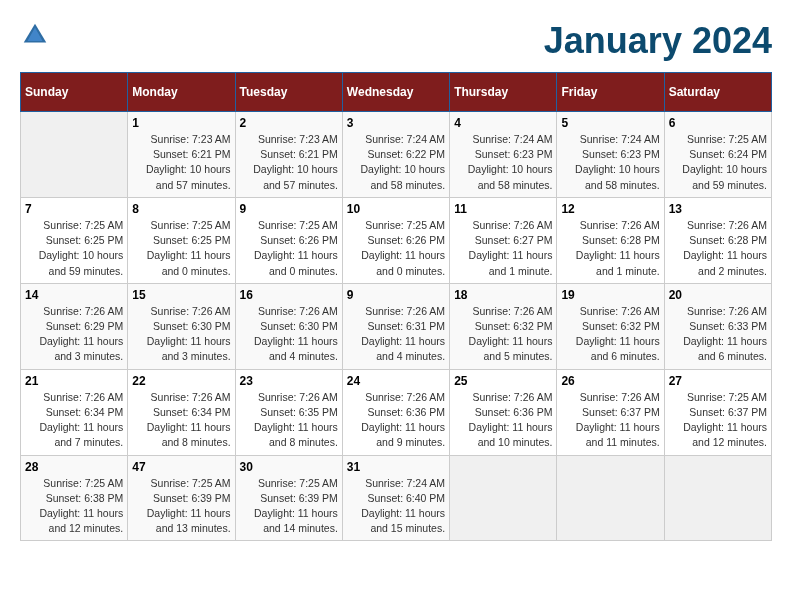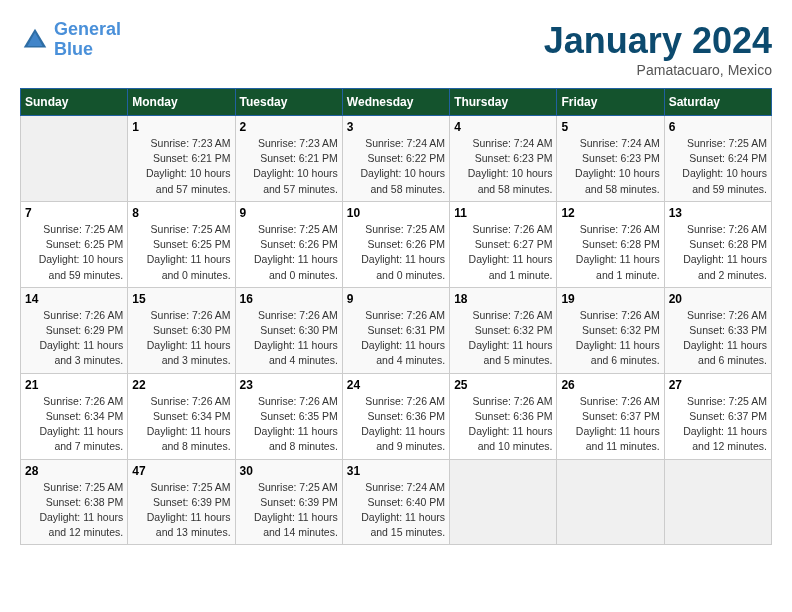--- a/index.html
+++ b/index.html
@@ -45,23 +45,23 @@
     .subtitle {
       font-size: 14px;
       color: #555;
     }
     table {
       width: 100%;
       border-collapse: collapse;
       font-size: 11px;
     }
     thead tr th {
-      background-color: #14532d;
+      background-color: #7f1d1d;
       color: #fff;
-      padding: 6px 4px;
+      padding: 12px 4px;
       text-align: left;
       font-size: 12px;
       border: 1px solid #2060a0;
     }
     tbody tr td {
       border: 1px solid #ccc;
       padding: 4px;
       vertical-align: top;
       width: 107px;
       min-height: 70px;
@@ -88,28 +88,23 @@
   </style>
 </head>
 <body>
 
 <div class="header">
   <div class="logo">
     <svg class="logo-icon" viewBox="0 0 40 40">
       <polygon points="20,5 35,30 5,30" fill="#2e6da4"></polygon>
       <polygon points="20,10 30,28 10,28" fill="#4a90d9" opacity="0.7"></polygon>
     </svg>
-    <div class="logo-text">
-      <div><span>General</span></div>
-      <div><span style="color:#4a90d9">Blue</span></div>
-    </div>
   </div>
   <div class="title-block">
     <div class="month-title">January 2024</div>
-    <div class="subtitle">Pamatacuaro, Mexico</div>
   </div>
 </div>
 
 <table>
   <thead>
     <tr id="weekday-header">
         <th>Sunday</th>
         <th>Monday</th>
         <th>Tuesday</th>
         <th>Wednesday</th>

